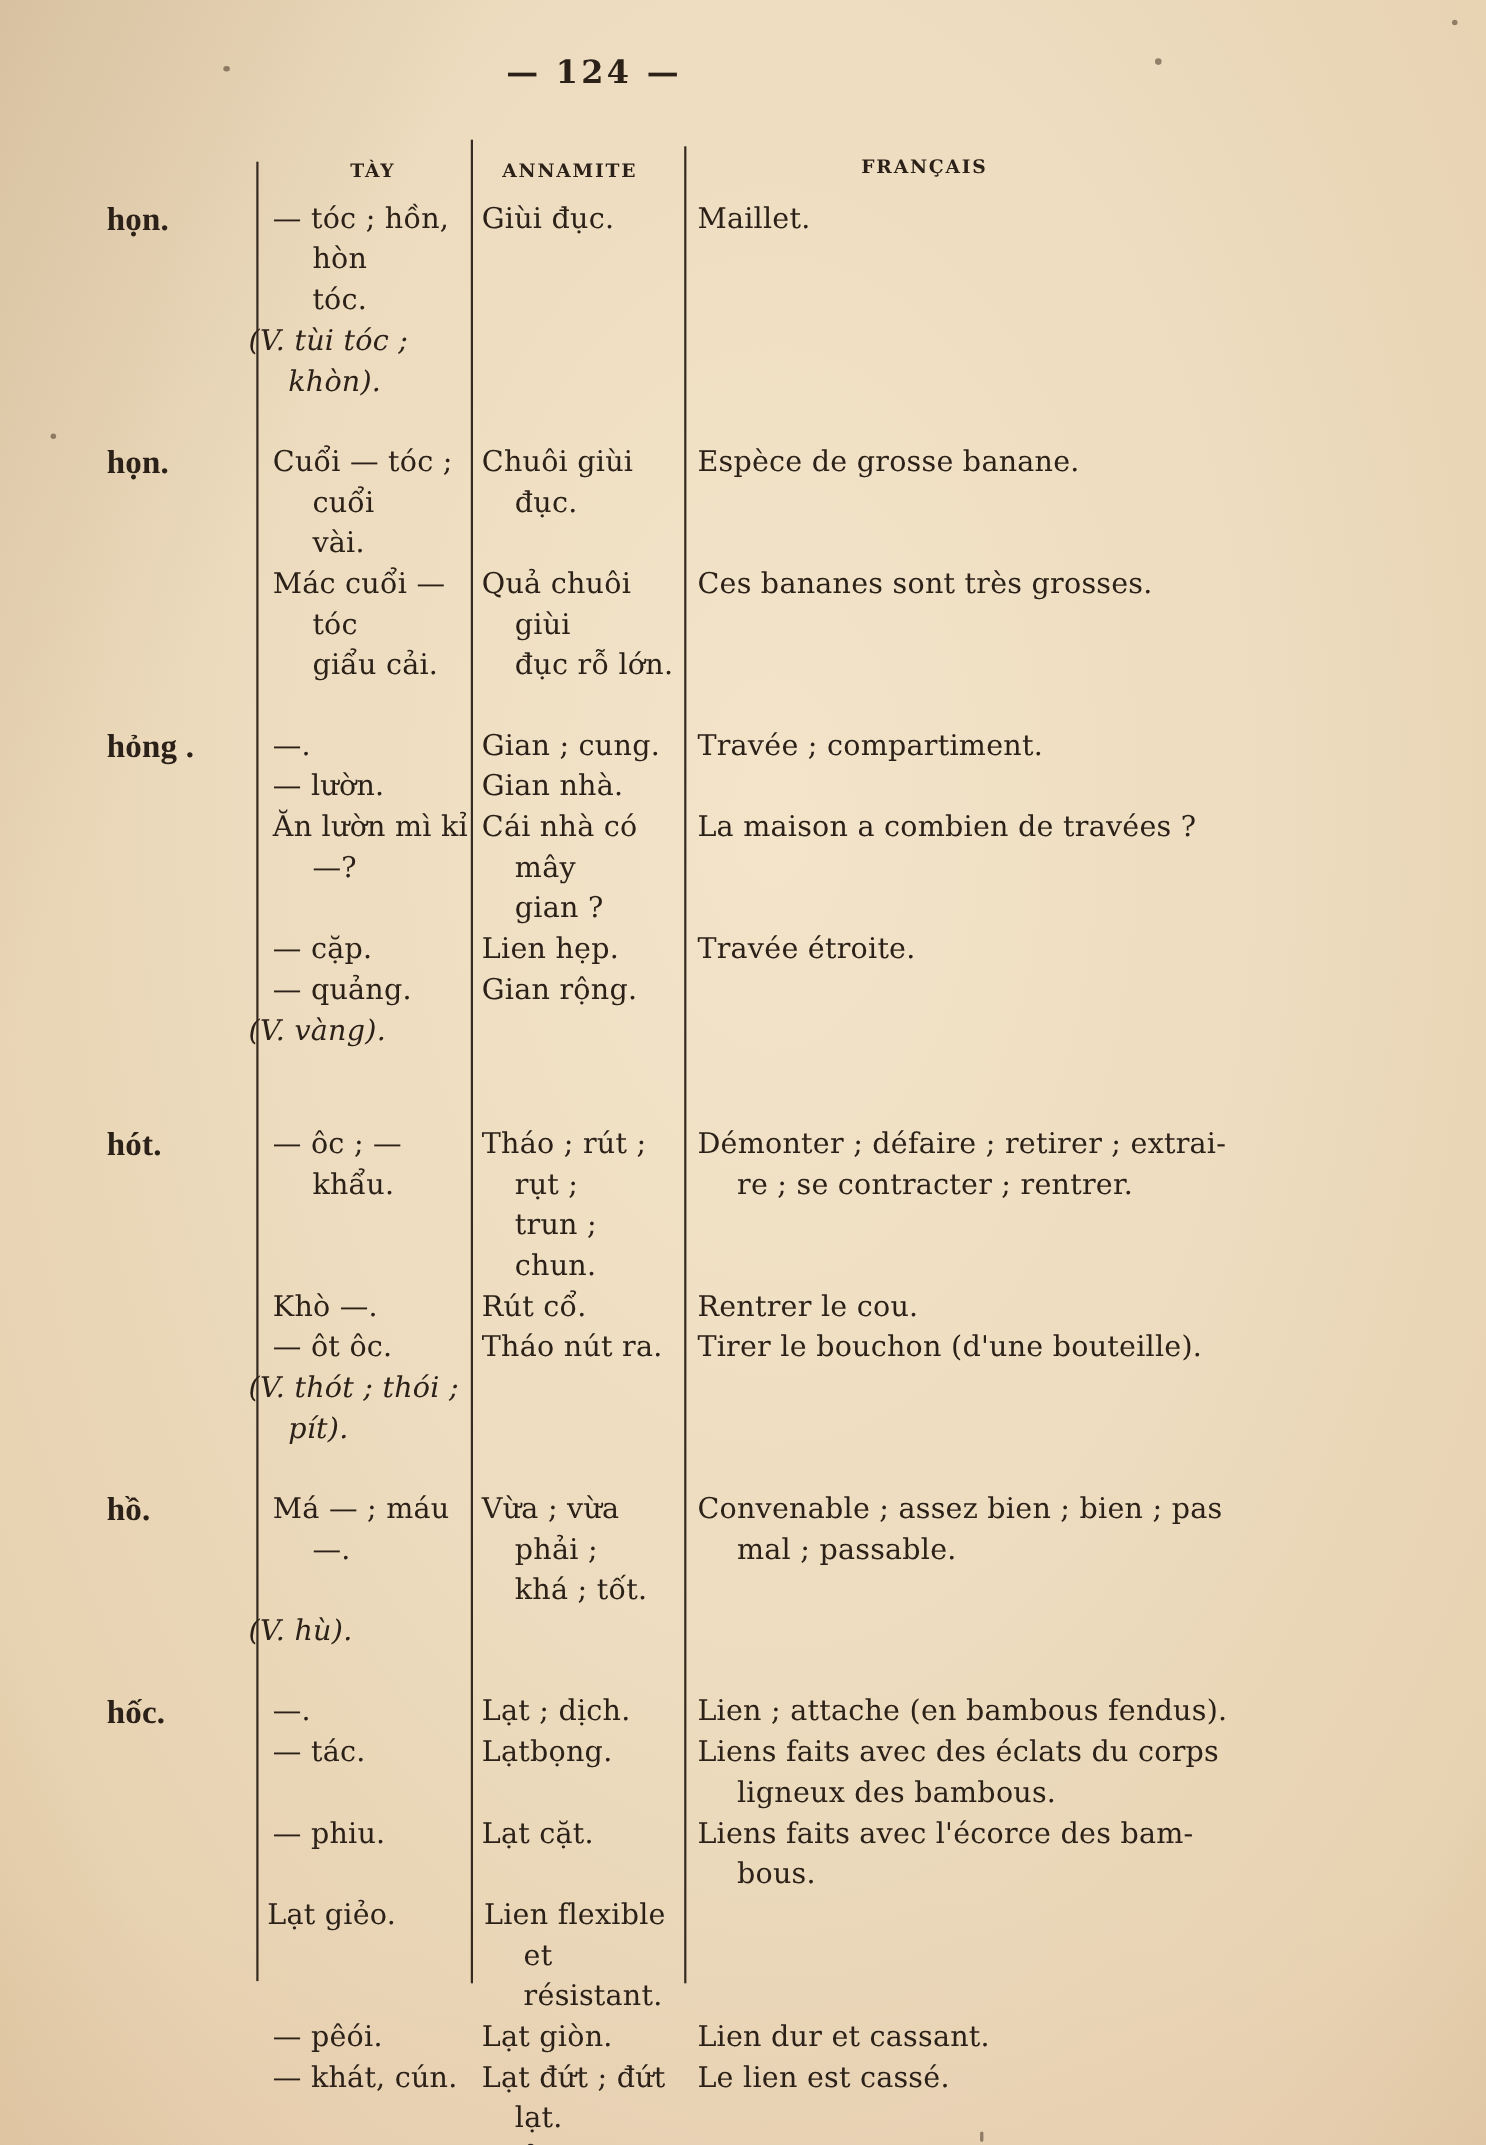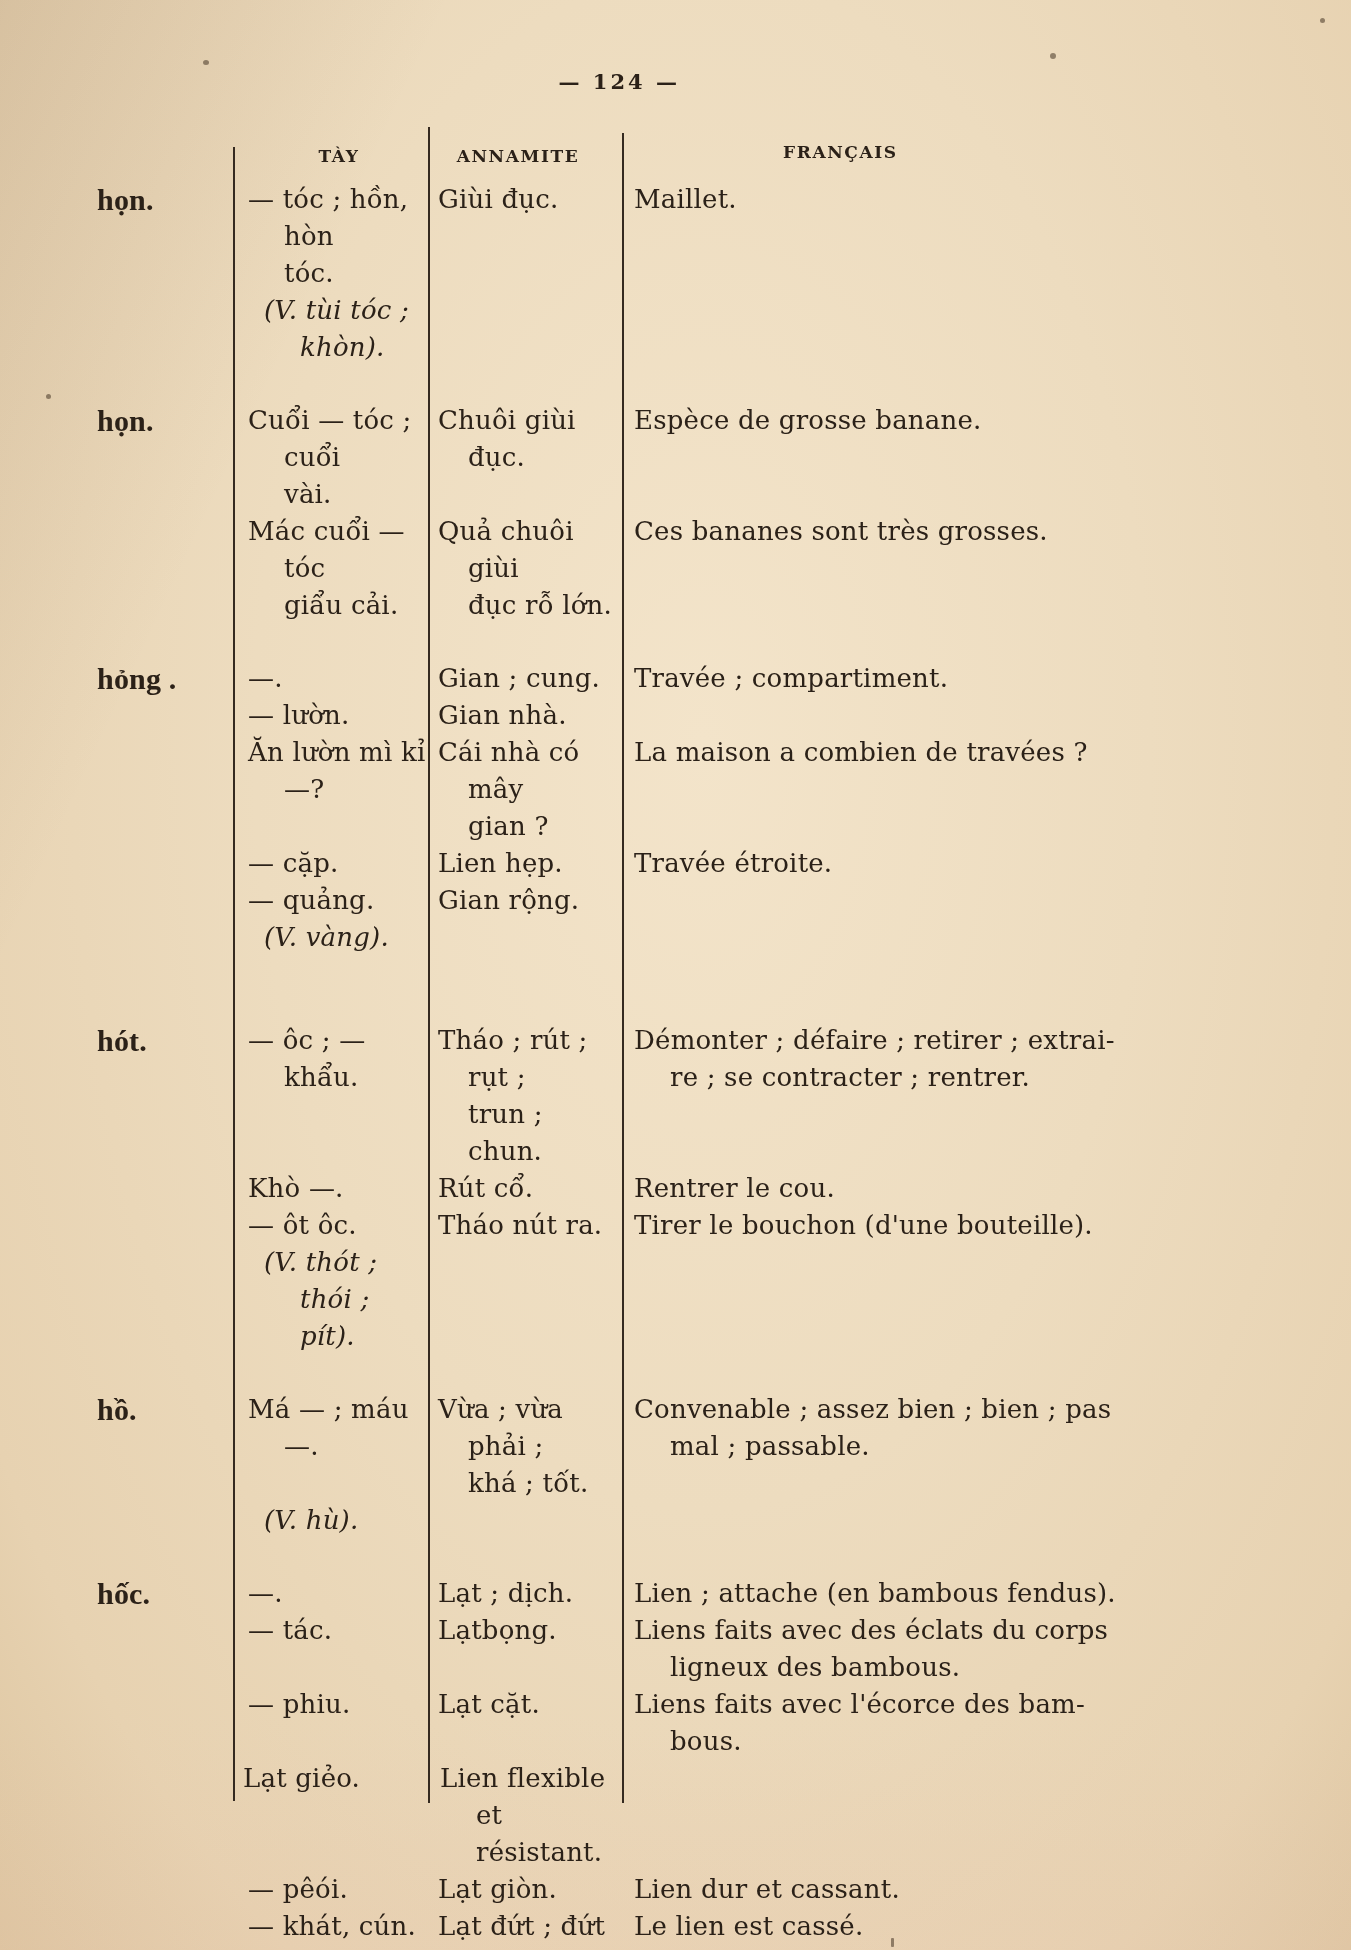--- a/index.html
+++ b/index.html
@@ -11,22 +11,22 @@
   }
   .paper{
     position:absolute;inset:0;
     background:
       linear-gradient(115deg, rgba(120,90,60,.14), rgba(120,90,60,0) 20%),
       linear-gradient(0deg, rgba(230,190,170,.15), rgba(230,190,170,0) 12%),
       radial-gradient(ellipse at 52% 38%, #f3e4ca 0%, #eddcbf 45%, #e7d2b1 82%, #ddc5a0 100%);
   }
   .speck{position:absolute;border-radius:50%;background:rgba(70,52,36,.55);}
   #pageno{
-    position:absolute;top:69px;left:400px;width:280px;
-    text-align:right;font-size:21px;font-weight:bold;letter-spacing:3px;
+    position:absolute;top:48px;left:400px;width:280px;
+    text-align:center;font-size:29px;font-weight:bold;letter-spacing:3px;
   }
   .colhead{
     position:absolute;top:146px;font-size:17px;font-weight:bold;letter-spacing:1.6px;
   }
   #h-tay{left:233px;width:212px;text-align:center;}
   #h-ann{left:428px;width:180px;text-align:center;}
   #h-fr{left:783px;top:142px;}
   .rule{position:absolute;width:2px;background:#352a20;}
   #rule1{left:233px;top:147px;height:1654px;}
   #rule2{left:428px;top:127px;height:1676px;}
@@ -34,21 +34,21 @@
   #table{position:absolute;left:95px;top:181px;width:1195px;}
   .entry{margin-top:36px;}
   .entry:first-child{margin-top:0;}
   .entry.gap-lg{margin-top:66px;}
   .row{display:grid;grid-template-columns:138px 195px 194px 1fr;align-items:start;}
   .cell{font-size:26px;line-height:37px;white-space:pre-line;letter-spacing:.2px;}
   .hw{font-weight:bold;font-size:30px;padding-left:2px;font-family:Liberation Serif, serif;}
   .tay{padding-left:51px;text-indent:-36px;}
   .ann{padding-left:40px;text-indent:-30px;}
   .fr {padding-left:48px;text-indent:-36px;}
-  .ref{font-style:italic;padding-left:67px;}
+  .ref{font-style:italic;padding-left:29px;}
 </style>
 </head>
 <body>
 
 <div class="paper"></div>
 <div class="speck" style="left:203px;top:60px;width:6px;height:5px;"></div>
 <div class="speck" style="left:1050px;top:53px;width:6px;height:6px;"></div>
 <div class="speck" style="left:46px;top:394px;width:5px;height:5px;"></div>
 <div class="speck" style="left:1320px;top:18px;width:5px;height:5px;"></div>
 <div class="speck" style="left:891px;top:1938px;width:3px;height:9px;border-radius:1px;"></div>

